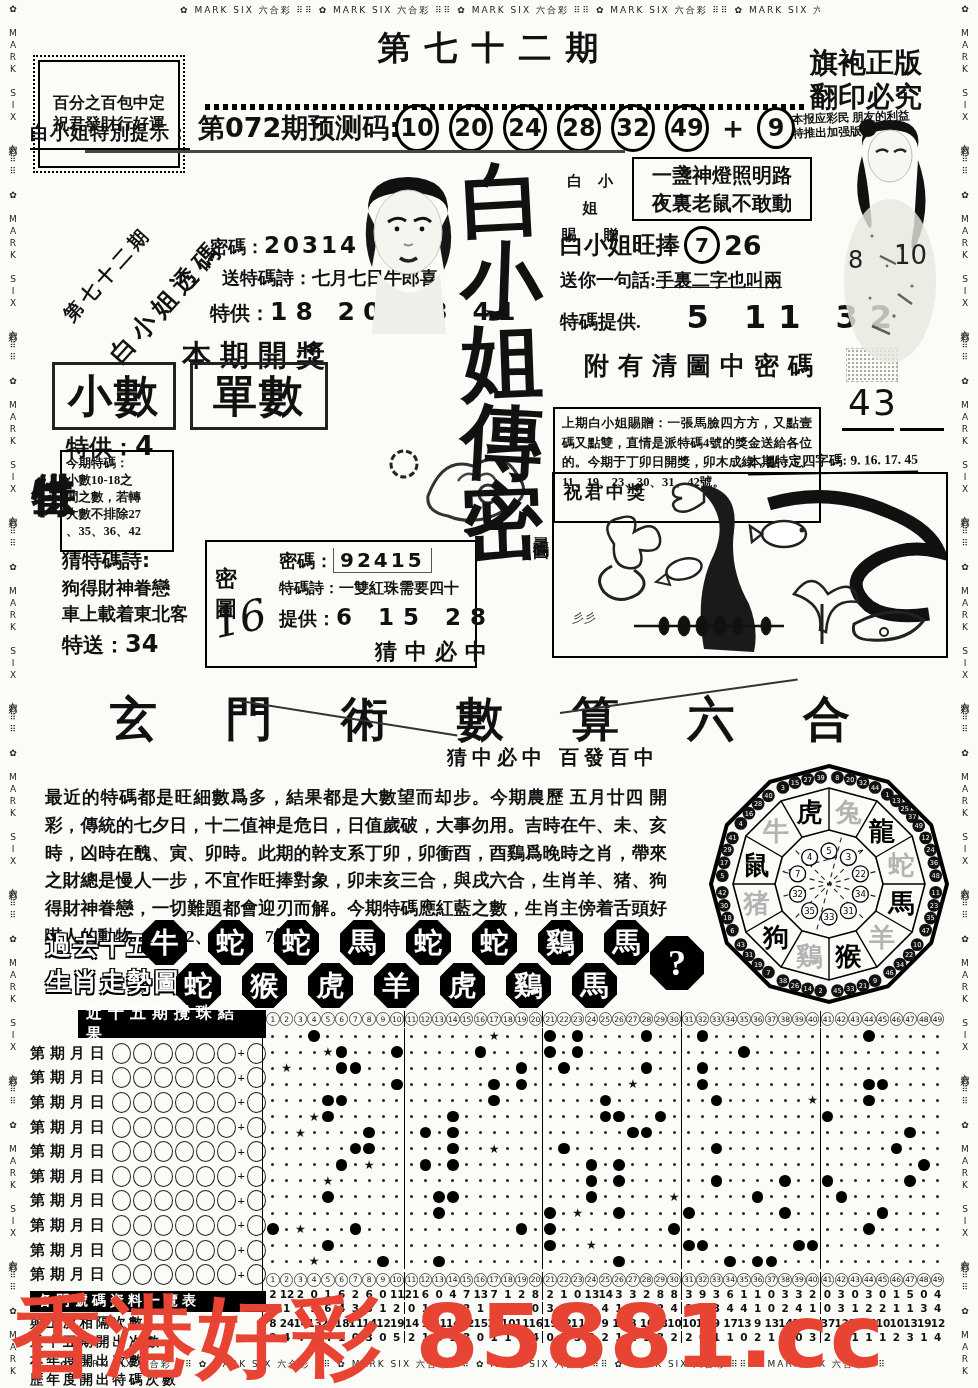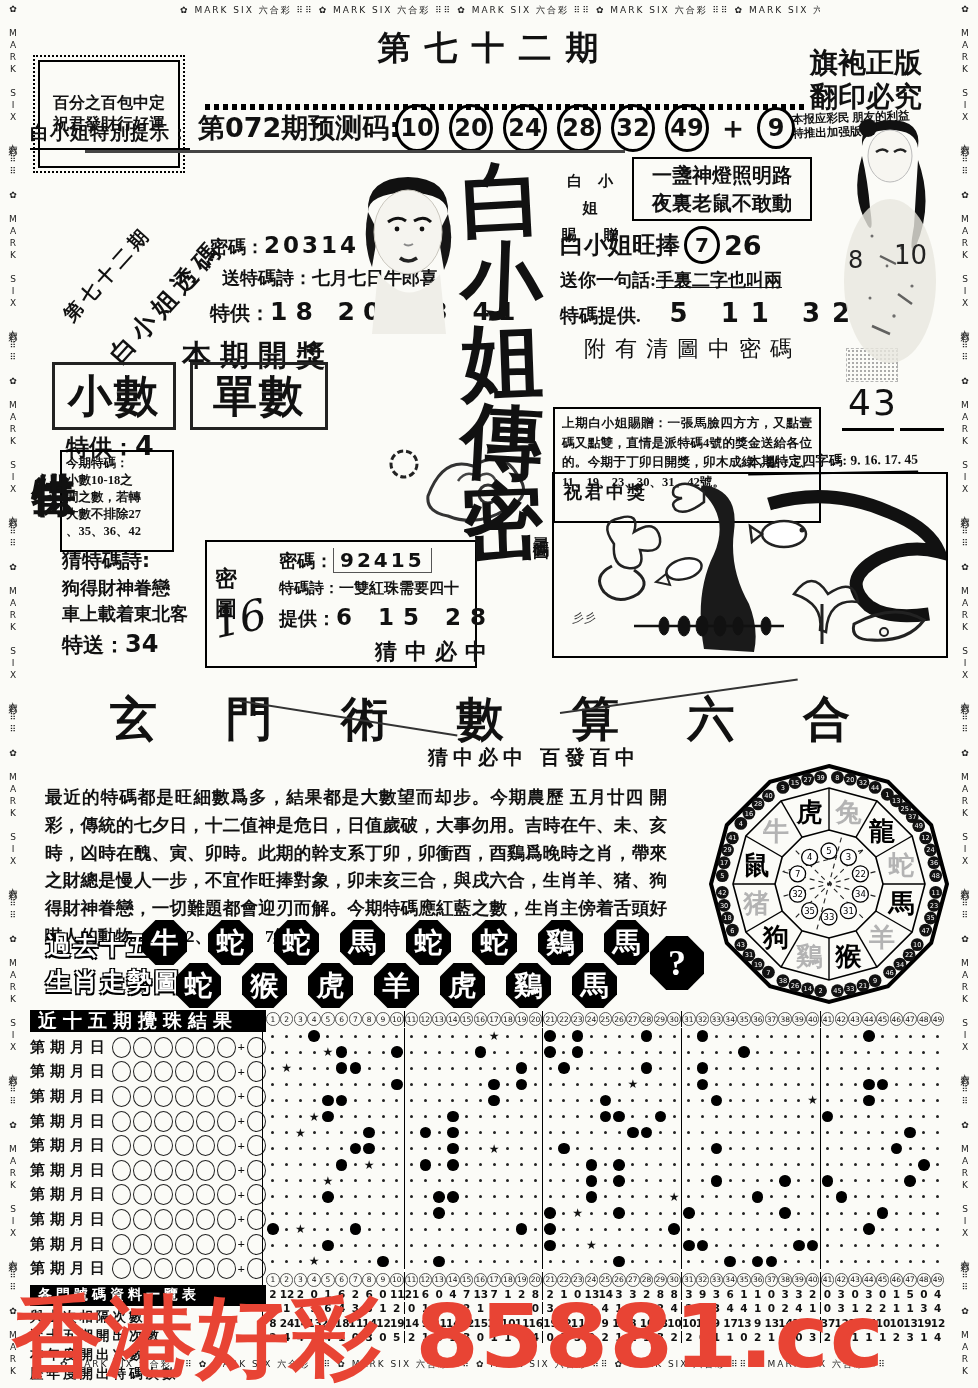--- a/index.html
+++ b/index.html
@@ -58,21 +58,21 @@
           font-weight:bold;line-height:1.55;text-align:justify;}
   .big43{left:848px;top:382px;font-size:36px;font-family:"DejaVu Sans",sans-serif;letter-spacing:2px;}
   .noise{background:radial-gradient(circle,#777 1px,transparent 1.4px);background-size:4px 4px;opacity:.6;}
   .sizi{left:748px;top:452px;font-size:13.5px;font-weight:bold;border-bottom:2px solid #000;padding-bottom:2px;transform:rotate(-1deg);white-space:nowrap;}
   .pic-box{left:552px;top:472px;width:392px;height:182px;border:2px solid #000;overflow:hidden;}
   .zhujun{left:10px;top:6px;font-size:18px;font-weight:900;letter-spacing:3px;position:absolute;}
   
   #banner-chars{left:110px;top:688px;width:740px;display:flex;justify-content:space-between;}
   .bchar{font-size:47px;font-weight:900;font-family:"DejaVu Serif",serif;}
   .bslash{height:2px;background:#333;transform-origin:left center;}
-  .subtitle{left:428px;top:744px;font-size:20px;font-weight:900;letter-spacing:5px;font-family:"DejaVu Sans",sans-serif;}
+  .subtitle{left:447px;top:744px;font-size:20px;font-weight:900;letter-spacing:5px;font-family:"DejaVu Sans",sans-serif;}
   .analysis{left:45px;top:784px;width:622px;font-size:17.6px;font-weight:600;line-height:1.58;text-align:justify;}
   
   .trend-label{left:46px;top:928px;font-size:25px;font-weight:900;letter-spacing:2px;line-height:1.45;color:#fff;
      text-shadow:-1.5px -1.5px 0 #000,1.5px -1.5px 0 #000,-1.5px 1.5px 0 #000,1.5px 1.5px 0 #000;}
   .badge{width:45px;height:45px;background:#000;color:#fff;margin-right:21px;flex:none;
      clip-path:polygon(30% 0,70% 0,100% 30%,100% 70%,70% 100%,30% 100%,0 70%,0 30%);
      display:flex;align-items:center;justify-content:center;font-size:28px;font-weight:900;}
   #badge-row1{left:142px;top:920px;display:flex;}
   #badge-row2{left:176px;top:963px;display:flex;}
   .qbadge{left:650px;top:936px;width:54px;height:54px;font-size:36px;margin:0;}
@@ -219,23 +219,23 @@
   <div class="abs" style="left:560px;top:226px;font-size:24px;font-weight:bold;display:flex;align-items:center;">
     <span>白小姐旺捧</span>
     <span class="mini-circle">7</span>
     <span style="font-size:27px;font-family:'DejaVu Sans',sans-serif;">26</span>
   </div>
   <div class="abs" style="left:560px;top:268px;font-size:18px;font-weight:bold;">
     <span>送你一句話:</span><span style="text-decoration:underline;">手裏二字也叫兩</span>
   </div>
   <div class="abs" style="left:560px;top:298px;font-size:19px;font-weight:bold;">
     <span>特碼提供.</span>
-    <b style="font-size:26px;letter-spacing:12px;margin-left:24px;font-family:'DejaVu Sans',sans-serif;">5  11  32</b>
+    <b style="font-size:32px;letter-spacing:12px;margin-left:41px;font-family:'DejaVu Sans',sans-serif;">5  11  32</b>
   </div>
-  <div class="abs" style="left:584px;top:334px;font-size:22px;font-weight:400;letter-spacing:9px;">附有清圖中密碼</div>
+  <div class="abs" style="left:584px;top:349px;font-size:25px;font-weight:700;letter-spacing:9px;">附有清圖中密碼</div>
   <div class="abs report">上期白小姐賜贈：一張馬臉四方方，又點壹碼又點雙，直情是派特碼4號的獎金送給各位的。今期于丁卯日開獎，卯木成綠，點：5、11、19、23、30、31、42號。</div>
   <div class="abs noise" style="left:846px;top:348px;width:50px;height:32px;border:1px dashed #888;"></div>
   <div class="abs big43">43</div>
   <div class="abs" style="left:842px;top:428px;width:52px;border-top:3px solid #000;"></div>
   <div class="abs" style="left:900px;top:428px;width:44px;border-top:3px solid #000;"></div>
   <div class="abs sizi">本期特定四字碼: 9. 16. 17. 45</div>
 
   <div class="abs pic-box">
     <span class="zhujun">祝君中獎</span>
     <svg width="392" height="182" viewBox="0 0 392 182">
@@ -475,21 +475,21 @@
       <div class="badge">猴</div>
       <div class="badge">虎</div>
       <div class="badge">羊</div>
       <div class="badge">虎</div>
       <div class="badge">鷄</div>
       <div class="badge">馬</div>
     </div>
   <div class="abs badge qbadge">?</div>
 
   <div class="abs" style="left:30px;top:1010px;width:236px;">
-    <div class="blackbar" style="height:22px;font-size:19px;letter-spacing:6px;">近十五期攪珠結果</div>
+    <div class="blackbar" style="height:28px;font-size:16px;letter-spacing:6px;margin-left:48px;">近十五期攪珠結果</div>
     <div id="draw-rows" style="padding-top:3px;">
         <div class="trow">
           <span class="tc">第</span>
           <span class="tc">期</span>
           <span class="tc">月</span>
           <span class="tc">日</span>
           <span class="oc"></span>
           <span class="oc"></span>
           <span class="oc"></span>
           <span class="oc"></span>

